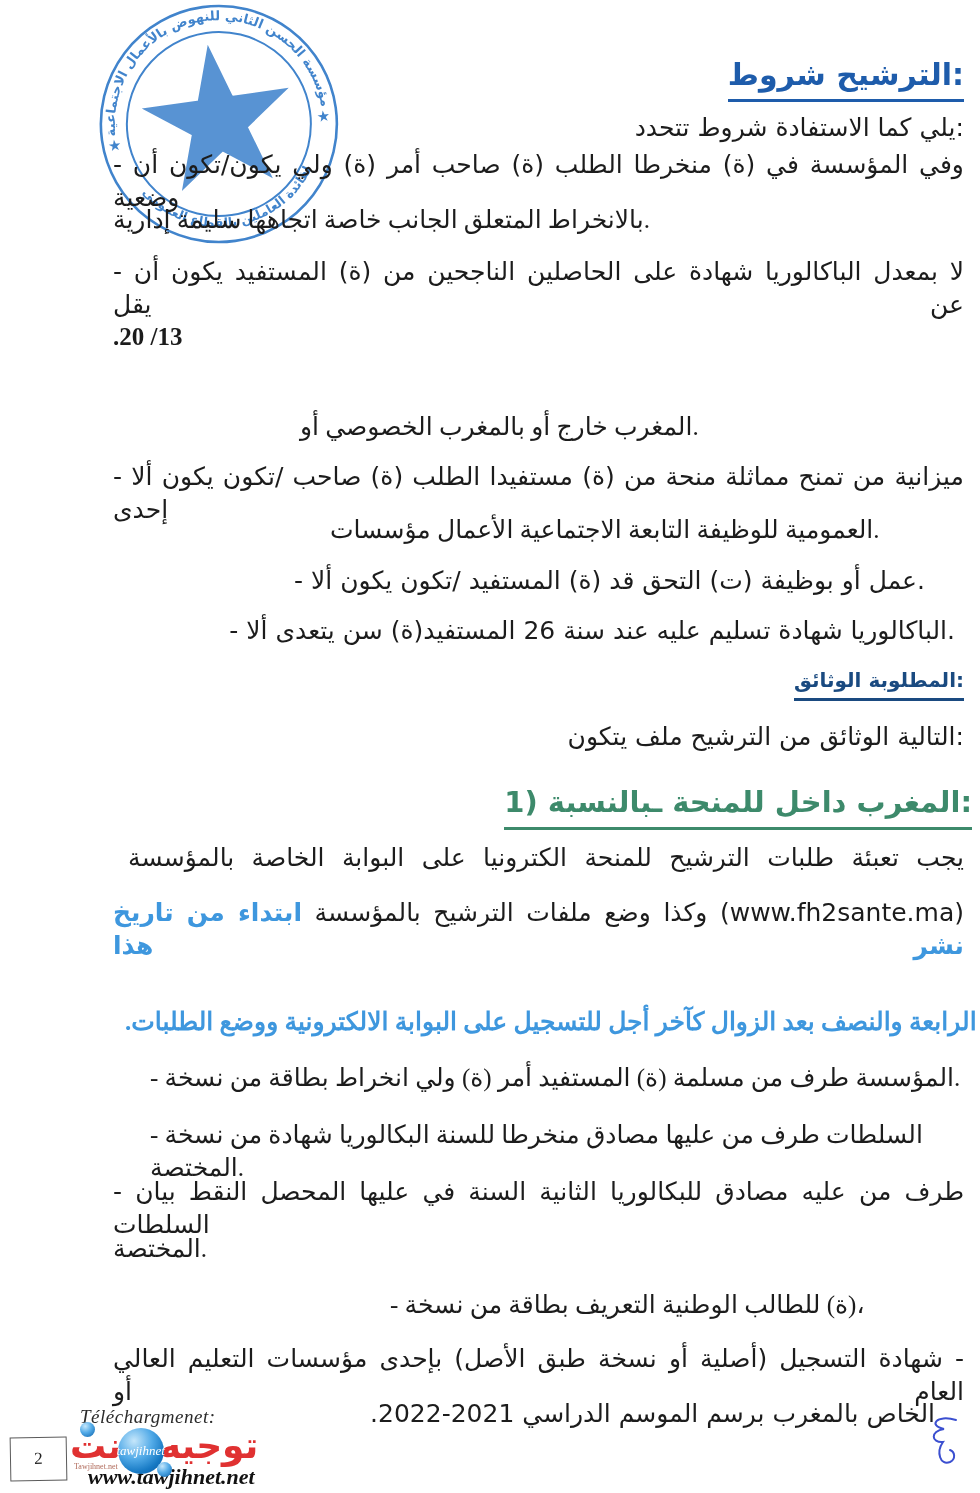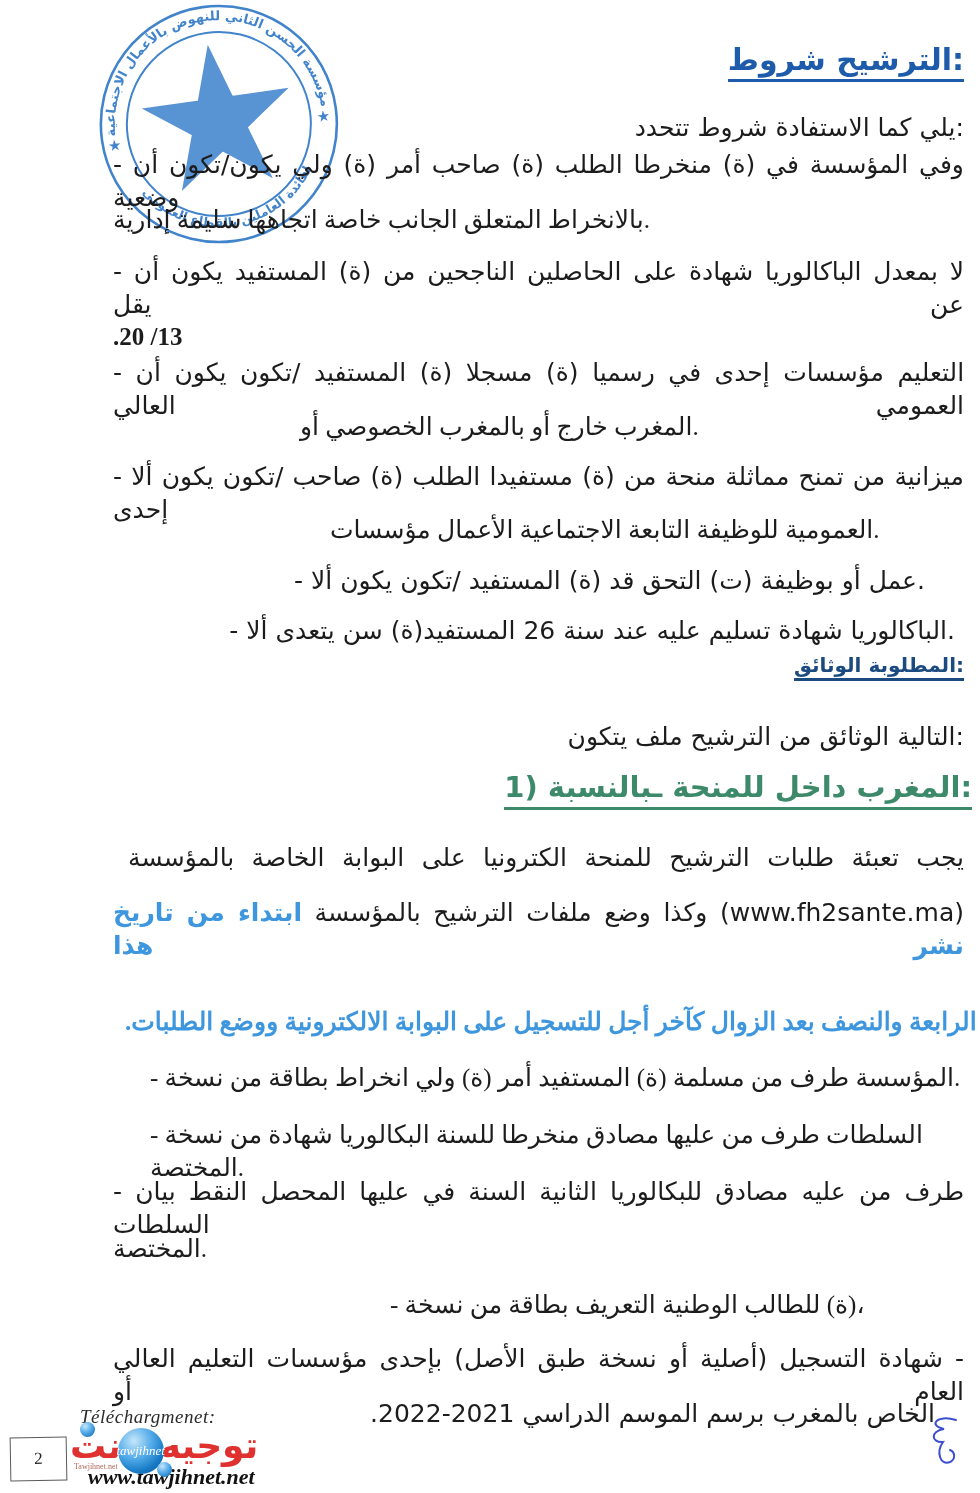--- a/index.html
+++ b/index.html
@@ -10,21 +10,21 @@
       line-height:1.3;direction:ltr;}
   .j{text-align:justify;text-align-last:justify;}
   .rr{left:auto;}            
   .ll{right:auto;font-family:Liberation Serif, serif;}           
   .rtl{direction:rtl;}
   .b{font-weight:700;margin-top:12px;}
   .blue{color:#3e97de;font-weight:700;}
   .t1{font-size:30px;font-weight:700;color:#1e5cab;}
   .t2{font-size:20px;font-weight:700;color:#1a4a80;}
   .t3{font-size:29px;font-weight:700;color:#3d8a6b;}
-  .und{border-bottom:3px solid currentColor;display:inline-block;}
+  .und{border-bottom:3px solid currentColor;padding-bottom:5px;display:inline-block;margin-top:15px;}
   bdi{unicode-bidi:isolate;}
   
   .stamp{position:absolute;left:93px;top:2px;opacity:.92;mix-blend-mode:multiply;
          transform:rotate(-8deg);}
   
   .dl-label{position:absolute;left:80px;top:1406px;font-family:"Liberation Serif",serif;
             font-style:italic;font-size:19px;color:#2b2b2b;letter-spacing:.5px;}
   .logo{position:absolute;left:70px;top:1428px;height:50px;display:flex;align-items:flex-start;
         direction:ltr;}
   .logo-ar{font-weight:700;font-size:36px;color:#e03131;line-height:1;}
@@ -67,21 +67,20 @@
     <text x="224" y="134" font-size="15" fill="#3079c8">★</text>
   </svg>
 
   <div class="ln rr t1" style="top:40px"><span class="und"><bdi>شروط</bdi> <bdi>الترشيح</bdi>:</span></div>
   <div class="ln rr" style="top:112px"><bdi>تتحدد</bdi> <bdi>شروط</bdi> <bdi>الاستفادة</bdi> <bdi>كما</bdi> <bdi>يلي</bdi>:</div>
 
   <div class="ln j" style="top:149px"><bdi>-</bdi> <bdi>أن</bdi> <bdi>يكون/تكون</bdi> <bdi>ولي</bdi> <bdi>(ة)</bdi> <bdi>أمر</bdi> <bdi>صاحب</bdi> <bdi>(ة)</bdi> <bdi>الطلب</bdi> <bdi>منخرطا</bdi> <bdi>(ة)</bdi> <bdi>في</bdi> <bdi>المؤسسة</bdi> <bdi>وفي</bdi> <bdi>وضعية</bdi></div>
   <div class="ln ll" style="top:204px"><bdi>إدارية</bdi> <bdi>سليمة</bdi> <bdi>اتجاهها</bdi> <bdi>خاصة</bdi> <bdi>الجانب</bdi> <bdi>المتعلق</bdi> <bdi>بالانخراط</bdi>.</div>
   <div class="ln j" style="top:256px"><bdi>-</bdi> <bdi>أن</bdi> <bdi>يكون</bdi> <bdi>المستفيد</bdi> <bdi>(ة)</bdi> <bdi>من</bdi> <bdi>الناجحين</bdi> <bdi>الحاصلين</bdi> <bdi>على</bdi> <bdi>شهادة</bdi> <bdi>الباكالوريا</bdi> <bdi>بمعدل</bdi> <bdi>لا</bdi> <bdi>يقل</bdi> <bdi>عن</bdi></div>
   <div class="ln ll rtl b" style="top:309px">13/ 20.</div>
-  <div class="ln j" style="top:357px"><bdi>-</bdi> <bdi>أن</bdi> <bdi>يكون</bdi> <bdi>/تكون</bdi> <bdi>المستفيد</bdi> <bdi>(ة)</bdi> <bdi>مسجلا</bdi> <bdi>(ة)</bdi> <bdi>رسميا</bdi> <bdi>في</bdi> <bdi>إحدى</bdi> <bdi>مؤسسات</bdi> <bdi>التعليم</bdi> <bdi>العالي</bdi> <bdi>العمومي</bdi></div>
   <div class="ln ll" style="top:411px;left:300px"><bdi>أو</bdi> <bdi>الخصوصي</bdi> <bdi>بالمغرب</bdi> <bdi>أو</bdi> <bdi>خارج</bdi> <bdi>المغرب</bdi>.</div>
   <div class="ln j" style="top:461px"><bdi>-</bdi> <bdi>ألا</bdi> <bdi>يكون</bdi> <bdi>/تكون</bdi> <bdi>صاحب</bdi> <bdi>(ة)</bdi> <bdi>الطلب</bdi> <bdi>مستفيدا</bdi> <bdi>(ة)</bdi> <bdi>من</bdi> <bdi>منحة</bdi> <bdi>مماثلة</bdi> <bdi>تمنح</bdi> <bdi>من</bdi> <bdi>ميزانية</bdi> <bdi>إحدى</bdi></div>
   <div class="ln ll" style="top:514px;left:330px"><bdi>مؤسسات</bdi> <bdi>الأعمال</bdi> <bdi>الاجتماعية</bdi> <bdi>التابعة</bdi> <bdi>للوظيفة</bdi> <bdi>العمومية</bdi>.</div>
   <div class="ln rr" style="top:565px;right:55px"><bdi>-</bdi> <bdi>ألا</bdi> <bdi>يكون</bdi> <bdi>/تكون</bdi> <bdi>المستفيد</bdi> <bdi>(ة)</bdi> <bdi>قد</bdi> <bdi>التحق</bdi> <bdi>(ت)</bdi> <bdi>بوظيفة</bdi> <bdi>أو</bdi> <bdi>عمل</bdi>.</div>
   <div class="ln rr" style="top:615px;right:25px"><bdi>-</bdi> <bdi>ألا</bdi> <bdi>يتعدى</bdi> <bdi>سن</bdi> <bdi>المستفيد(ة)</bdi> <bdi>26</bdi> <bdi>سنة</bdi> <bdi>عند</bdi> <bdi>عليه</bdi> <bdi>تسليم</bdi> <bdi>شهادة</bdi> <bdi>الباكالوريا</bdi>.</div>
 
   <div class="ln rr t2" style="top:652px"><span class="und"><bdi>الوثائق</bdi> <bdi>المطلوبة</bdi>:</span></div>
   <div class="ln rr" style="top:721px"><bdi>يتكون</bdi> <bdi>ملف</bdi> <bdi>الترشيح</bdi> <bdi>من</bdi> <bdi>الوثائق</bdi> <bdi>التالية</bdi>:</div>
   <div class="ln rr t3" style="top:769px;right:8px"><span class="und"><bdi>1)</bdi> <span><bdi>ـبالنسبة</bdi> <bdi>للمنحة</bdi> <bdi>داخل</bdi> <bdi>المغرب</bdi>:</span></span></div>
 

